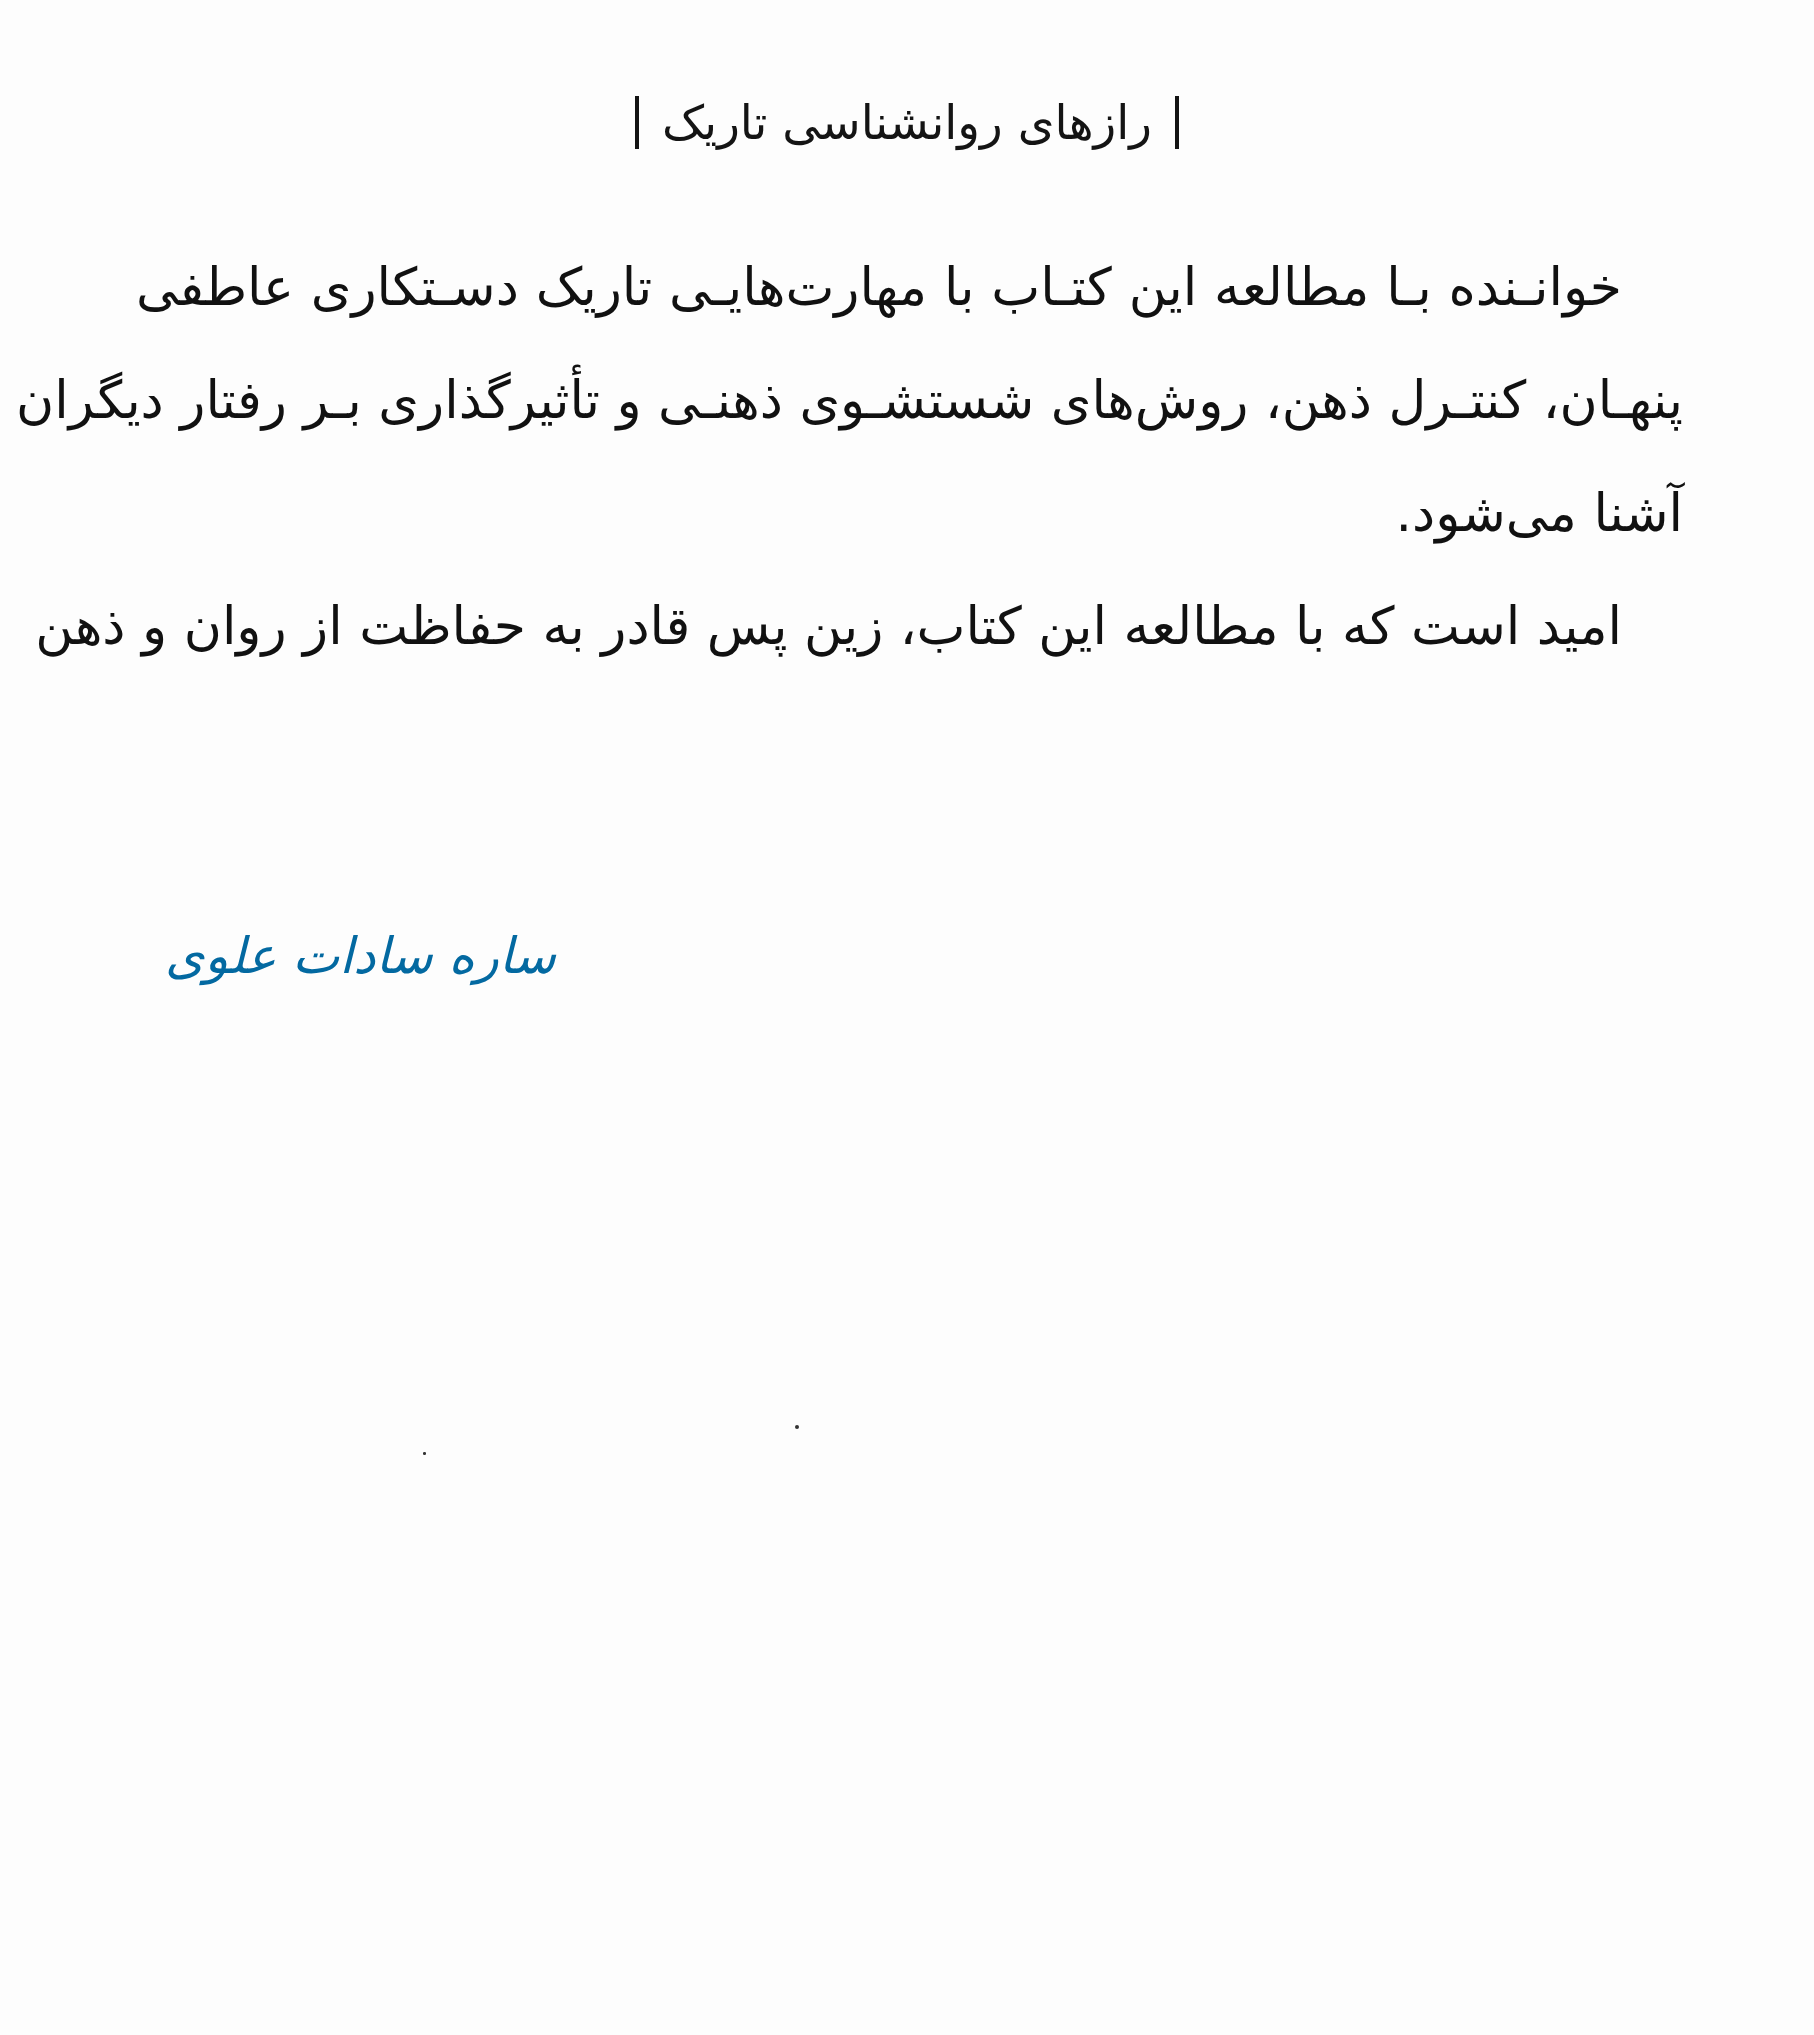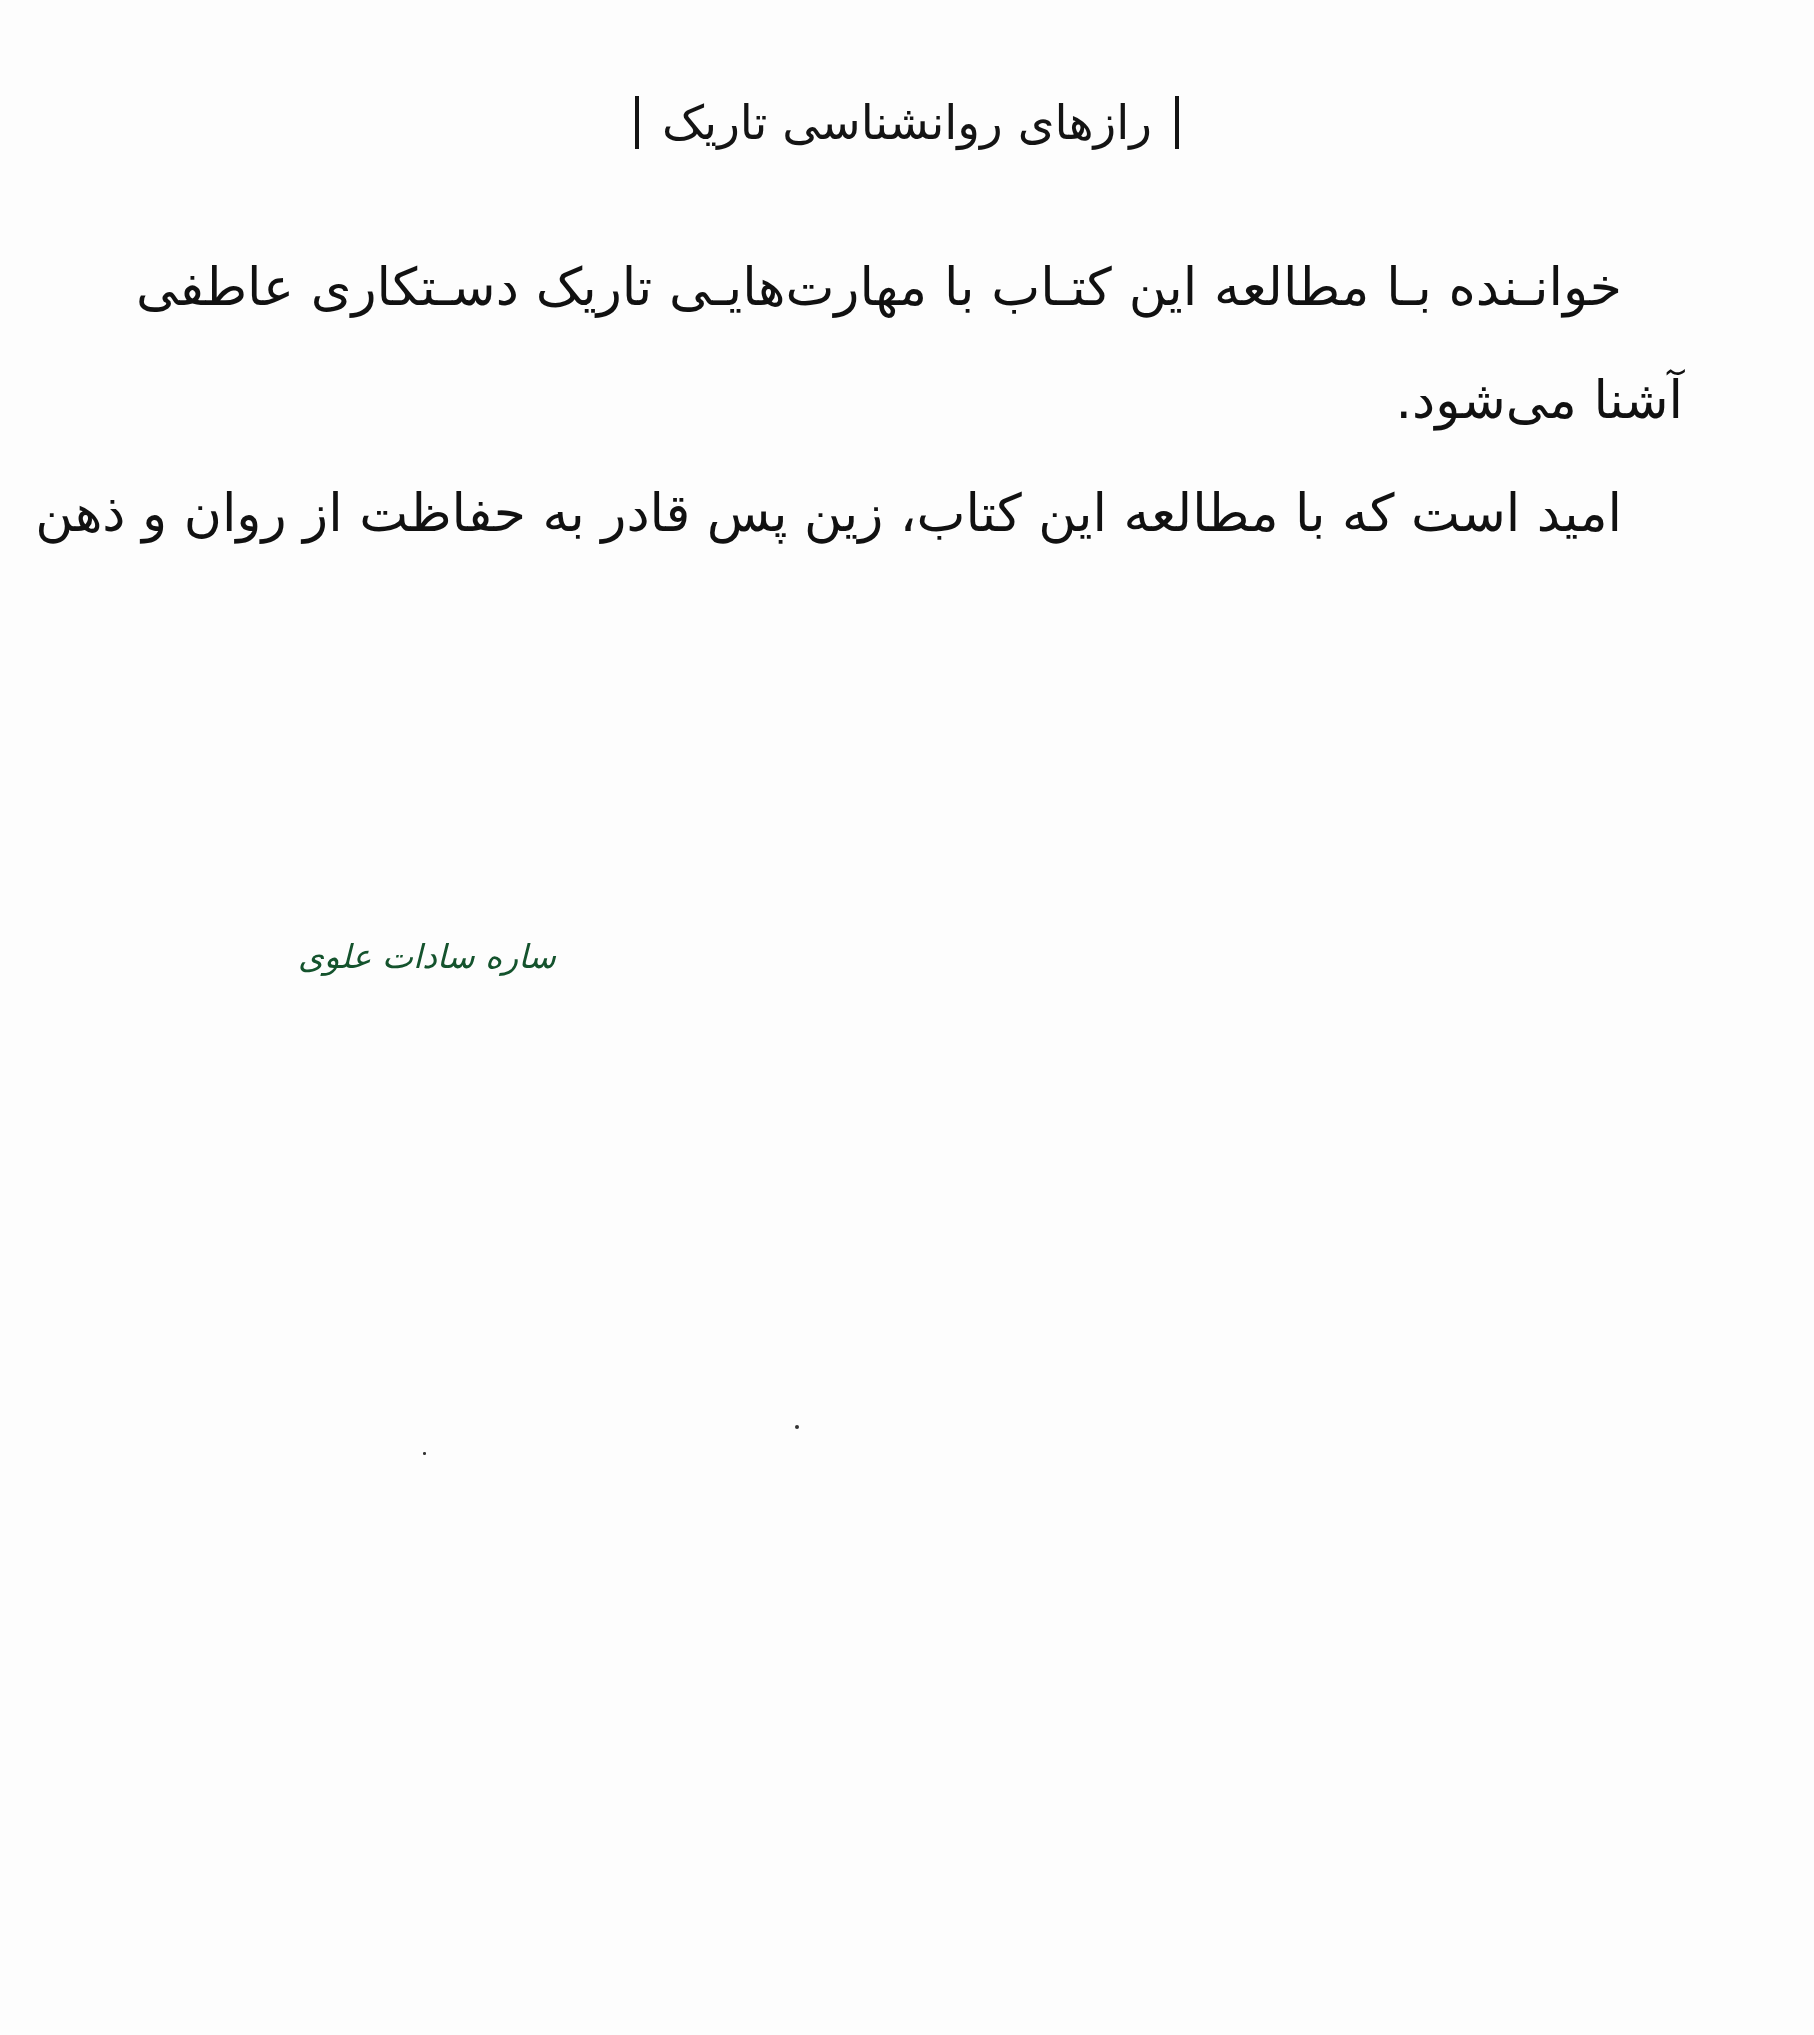--- a/index.html
+++ b/index.html
@@ -71,23 +71,23 @@
     }
     .signature {
       position: absolute;
       top: 909px;
       left: 149px;
       width: 407px;
       direction: rtl;
       text-align: right;
       font-family: "DejaVu Serif", serif;
       font-style: italic;
-      font-size: 33px;
+      font-size: 50px;
       line-height: 95px;
-      color: #14532d;
+      color: #0369a1;
     }
     .speck {
       position: absolute;
       width: 4.1px;
       height: 4.1px;
       border-radius: 50%;
       background: #333;
     }
   </style>
 </head>
@@ -95,20 +95,21 @@
 
 <div class="page">
 
   <div class="running-head">
     <span class="bar"></span><span>رازهای روانشناسی تاریک</span><span class="bar"></span>
   </div>
 
   <div class="body-text">
     <p class="indent">
       <span class="line">خوانـنده بـا مطالعه این کتـاب با مهارت‌هایـی تاریک دسـتکاری عاطفی</span>
+      <span class="line" style="text-indent:0">پنهـان، کنتـرل ذهن، روش‌های شستشـوی ذهنـی و تأثیرگذاری بـر رفتار دیگران</span>
       <span class="line last" style="text-indent:0">آشنا می‌شود.</span>
     </p>
     <p class="indent">
       <span class="line">امید است که با مطالعه این کتاب، زین پس قادر به حفاظت از روان و ذهن</span>
     </p>
   </div>
 
   <div class="signature">ساره سادات علوی</div>
 
   <span class="speck" style="left:795px; top:1425px;"></span>

